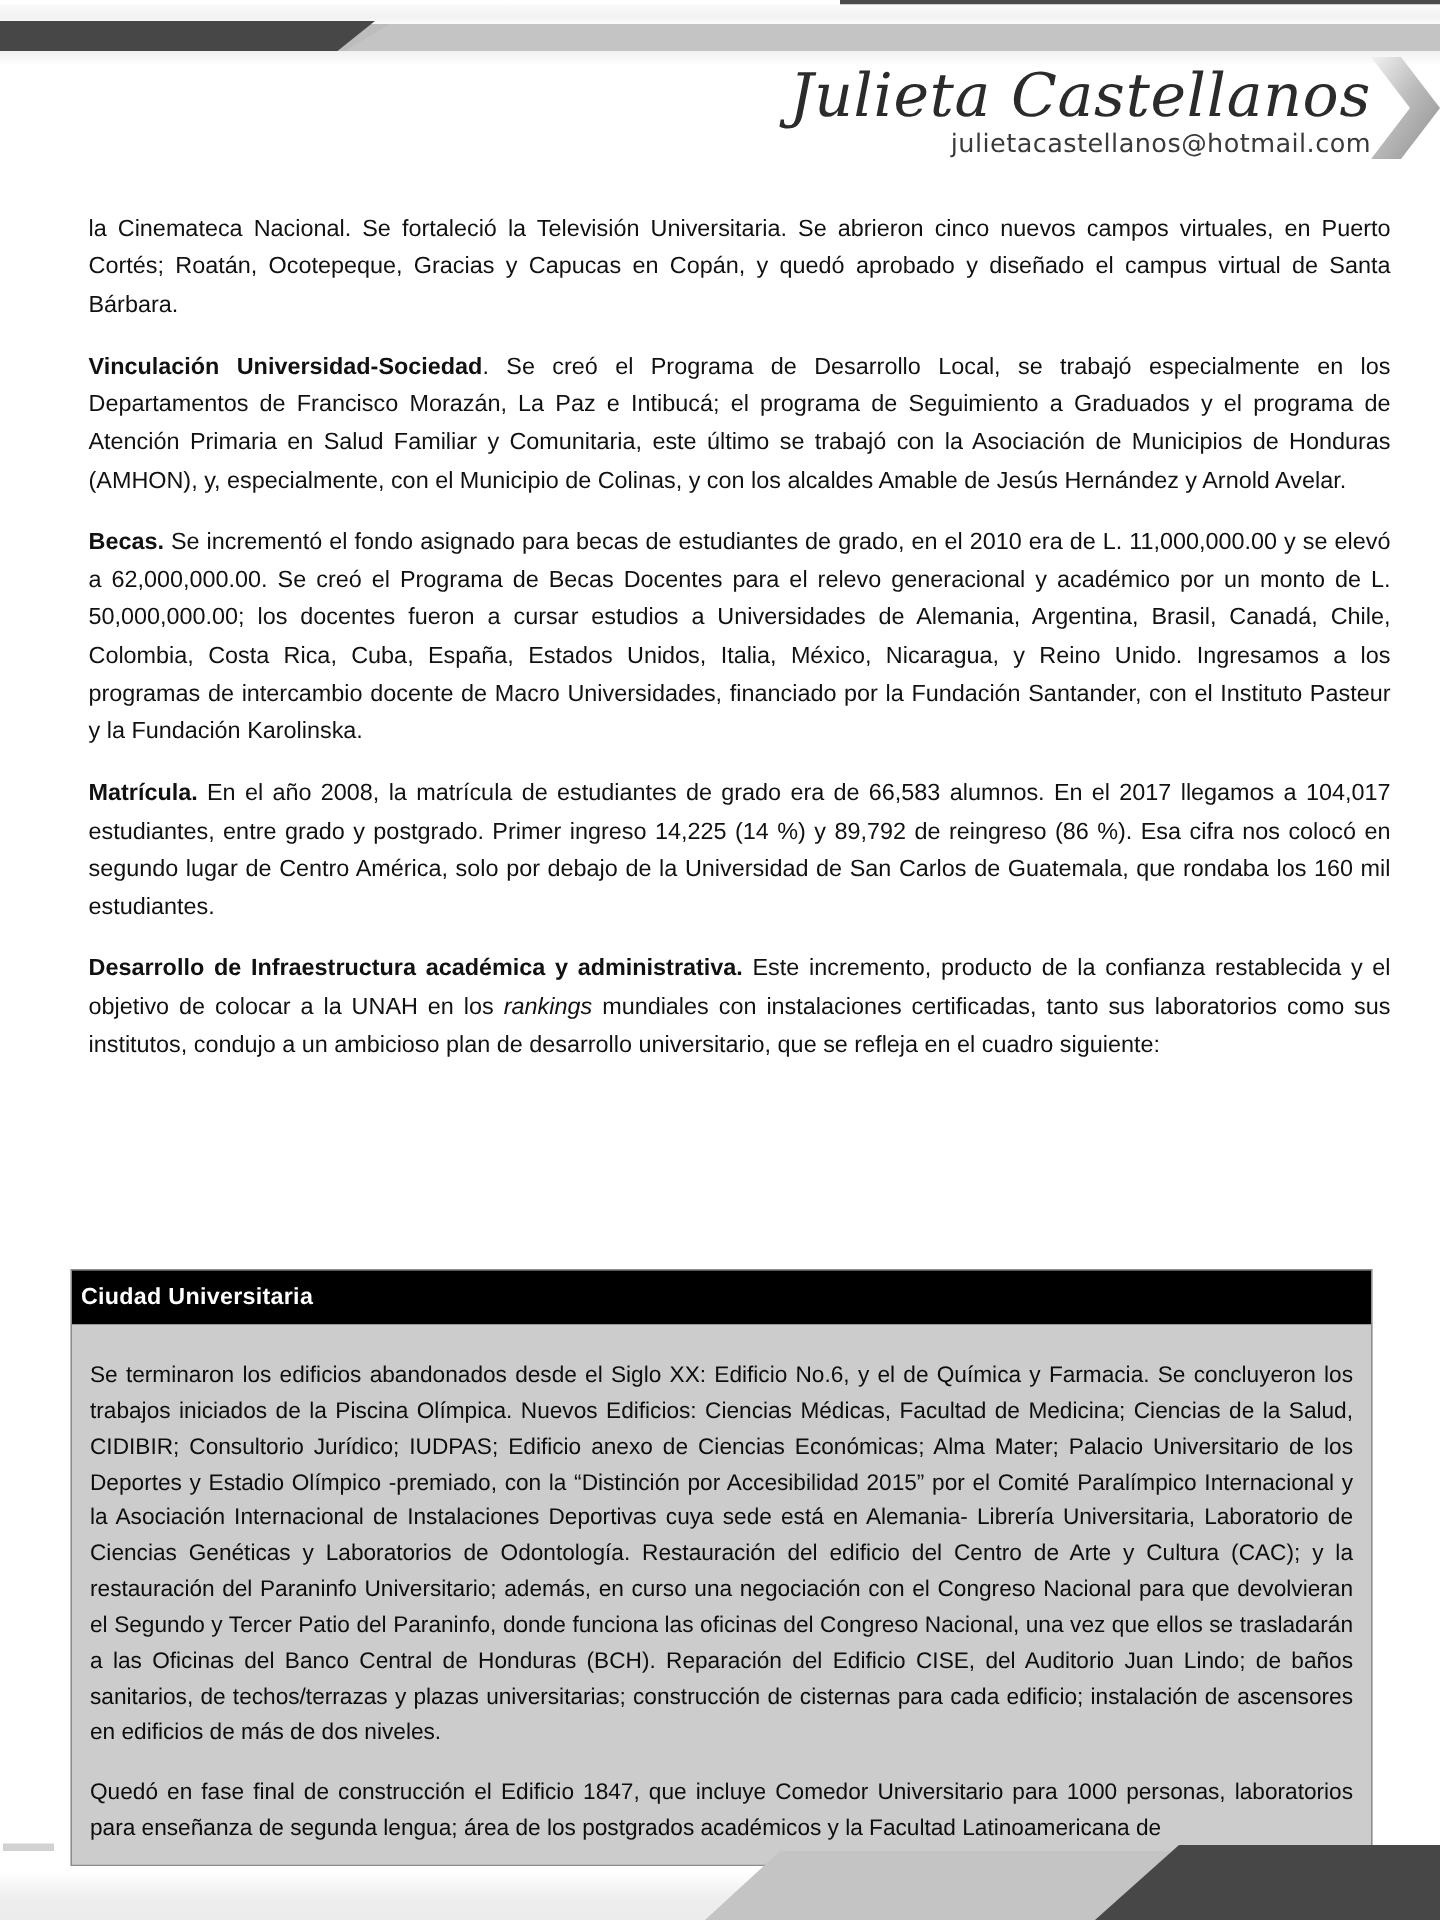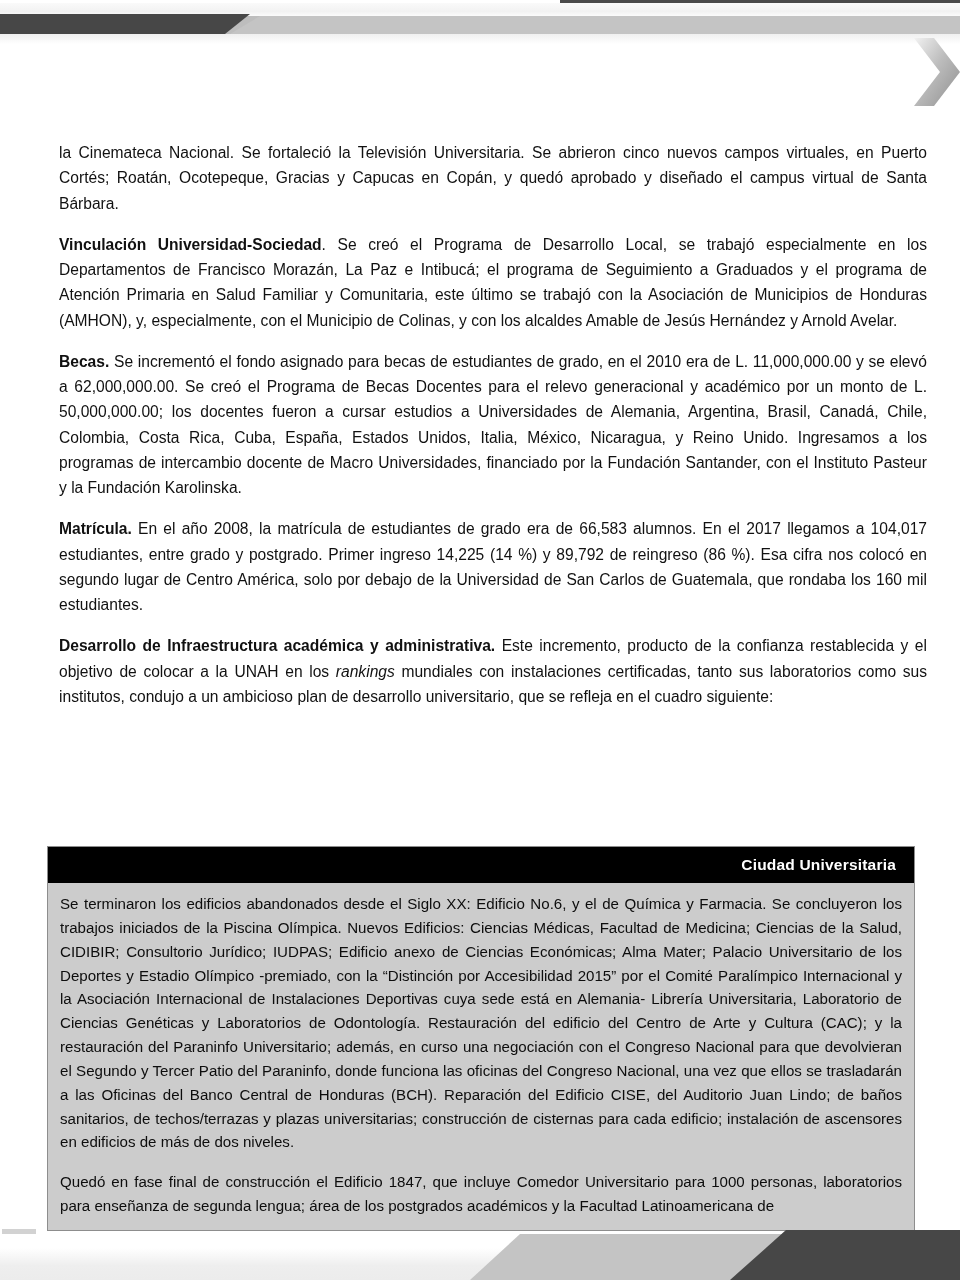--- a/index.html
+++ b/index.html
@@ -104,26 +104,26 @@
     width: 868px;
     border: 1px solid #8d8d8d;
     box-sizing: border-box;
     background: #cccccc;
   }
   .cuadro-head {
     background: #000000;
     color: #ffffff;
     font-weight: bold;
     font-size: 15.5px;
-    text-align: right;
+    text-align: left;
     padding: 9px 18px 9px 6px;
     letter-spacing: 0.2px;
   }
   .cuadro-body {
-    padding: 9px 12px 12px 12px;
+    padding: 22px 12px 12px 12px;
     background: #cccccc;
   }
   .cuadro-body p {
     margin: 0 0 16px 0;
     font-size: 15.1px;
     line-height: 1.58;
     text-align: justify;
     color: #0d0d0d;
   }
   .cuadro-body p:last-child { margin-bottom: 0; }
@@ -168,20 +168,24 @@
             <stop offset="0%" stop-color="#f2f2f2"></stop>
             <stop offset="45%" stop-color="#bdbdbd"></stop>
             <stop offset="100%" stop-color="#8e8e8e"></stop>
           </linearGradient>
         </defs>
         <polygon points="0,6 26,40 0,74 20,74 46,40 20,6" fill="url(#chevGrad)"></polygon>
       </svg>
     </div>
   </div>
 
+  <div class="sig-block">
+    <span class="sig-name">Julieta Castellanos</span>
+    <span class="sig-email">julietacastellanos@hotmail.com</span>
+  </div>
 
   <div class="body-col">
 
     <p class="para">
       <span>la Cinemateca Nacional. Se fortaleció la Televisión Universitaria. Se abrieron cinco nuevos campos virtuales, en Puerto Cortés; Roatán, Ocotepeque, Gracias y Capucas en Copán, y quedó aprobado y diseñado el campus virtual de Santa Bárbara.</span>
     </p>
 
     <p class="para">
       <span class="lead">Vinculación Universidad-Sociedad</span><span>. Se creó el Programa de Desarrollo Local, se trabajó especialmente en los Departamentos de Francisco Morazán, La Paz e Intibucá; el programa de Seguimiento a Graduados y el programa de Atención Primaria en Salud Familiar y Comunitaria, este último se trabajó con la Asociación de Municipios de Honduras (AMHON), y, especialmente, con el Municipio de Colinas, y con los alcaldes Amable de Jesús Hernández y Arnold Avelar.</span>
     </p>

